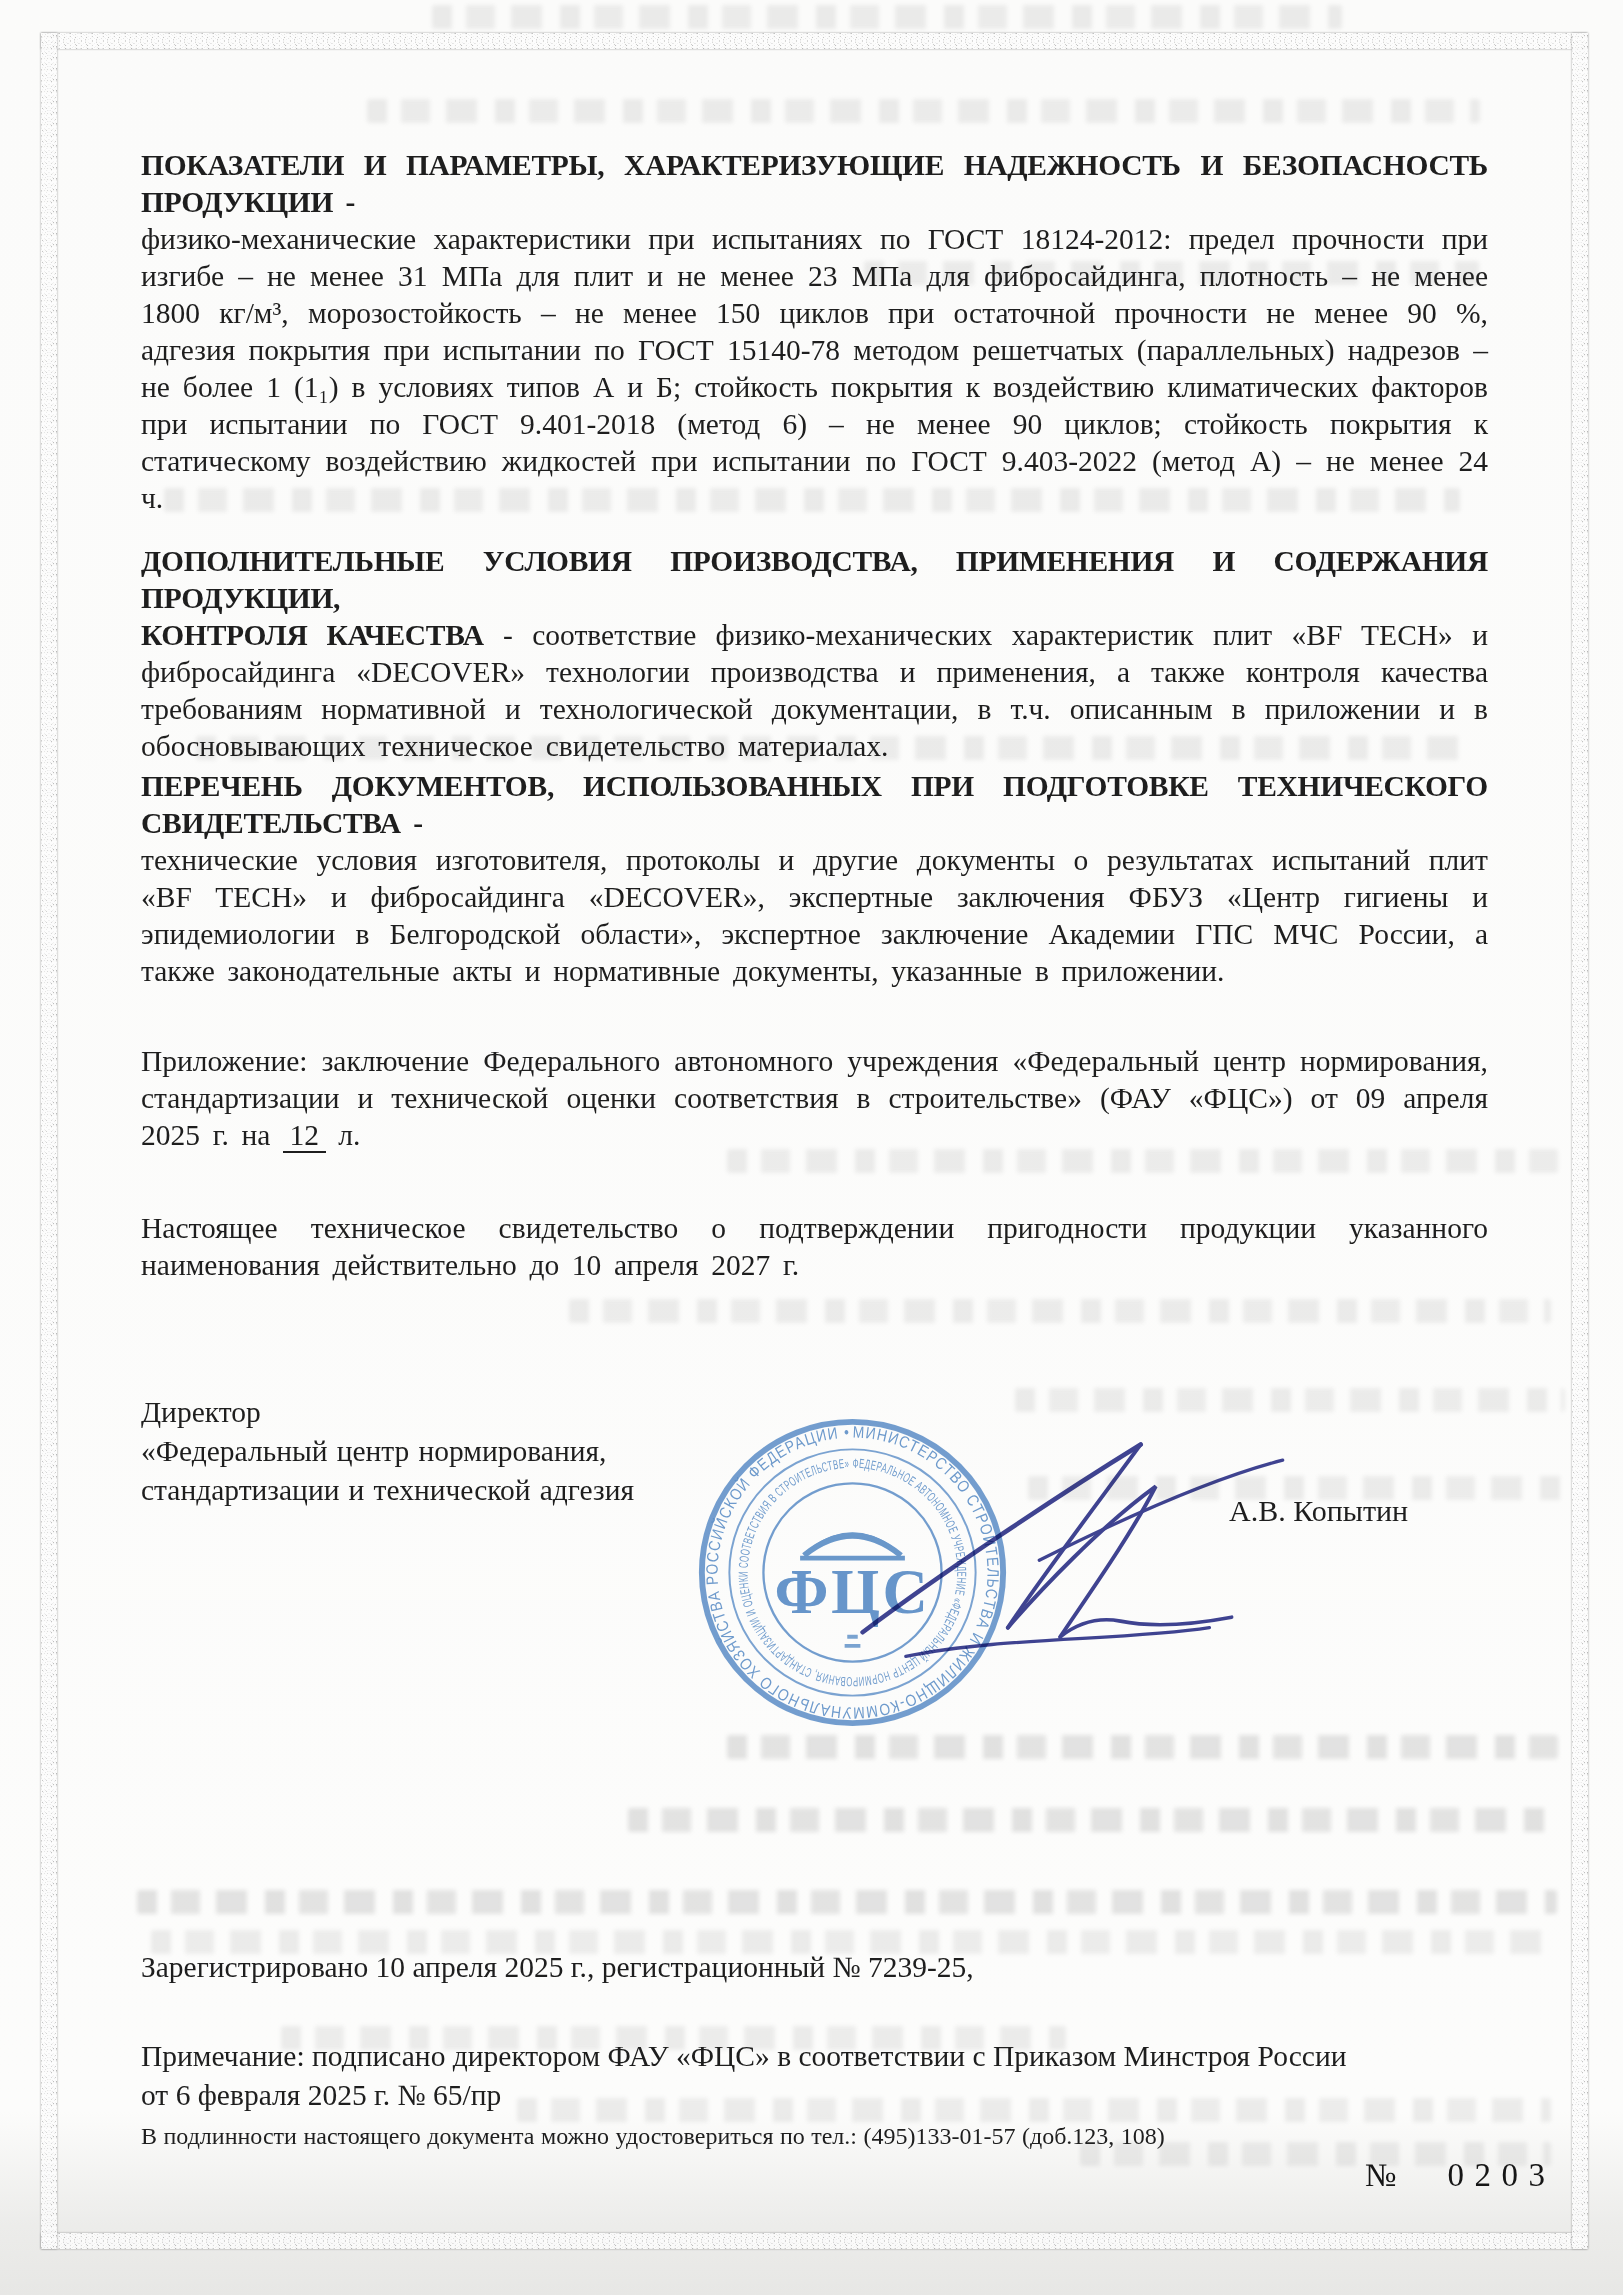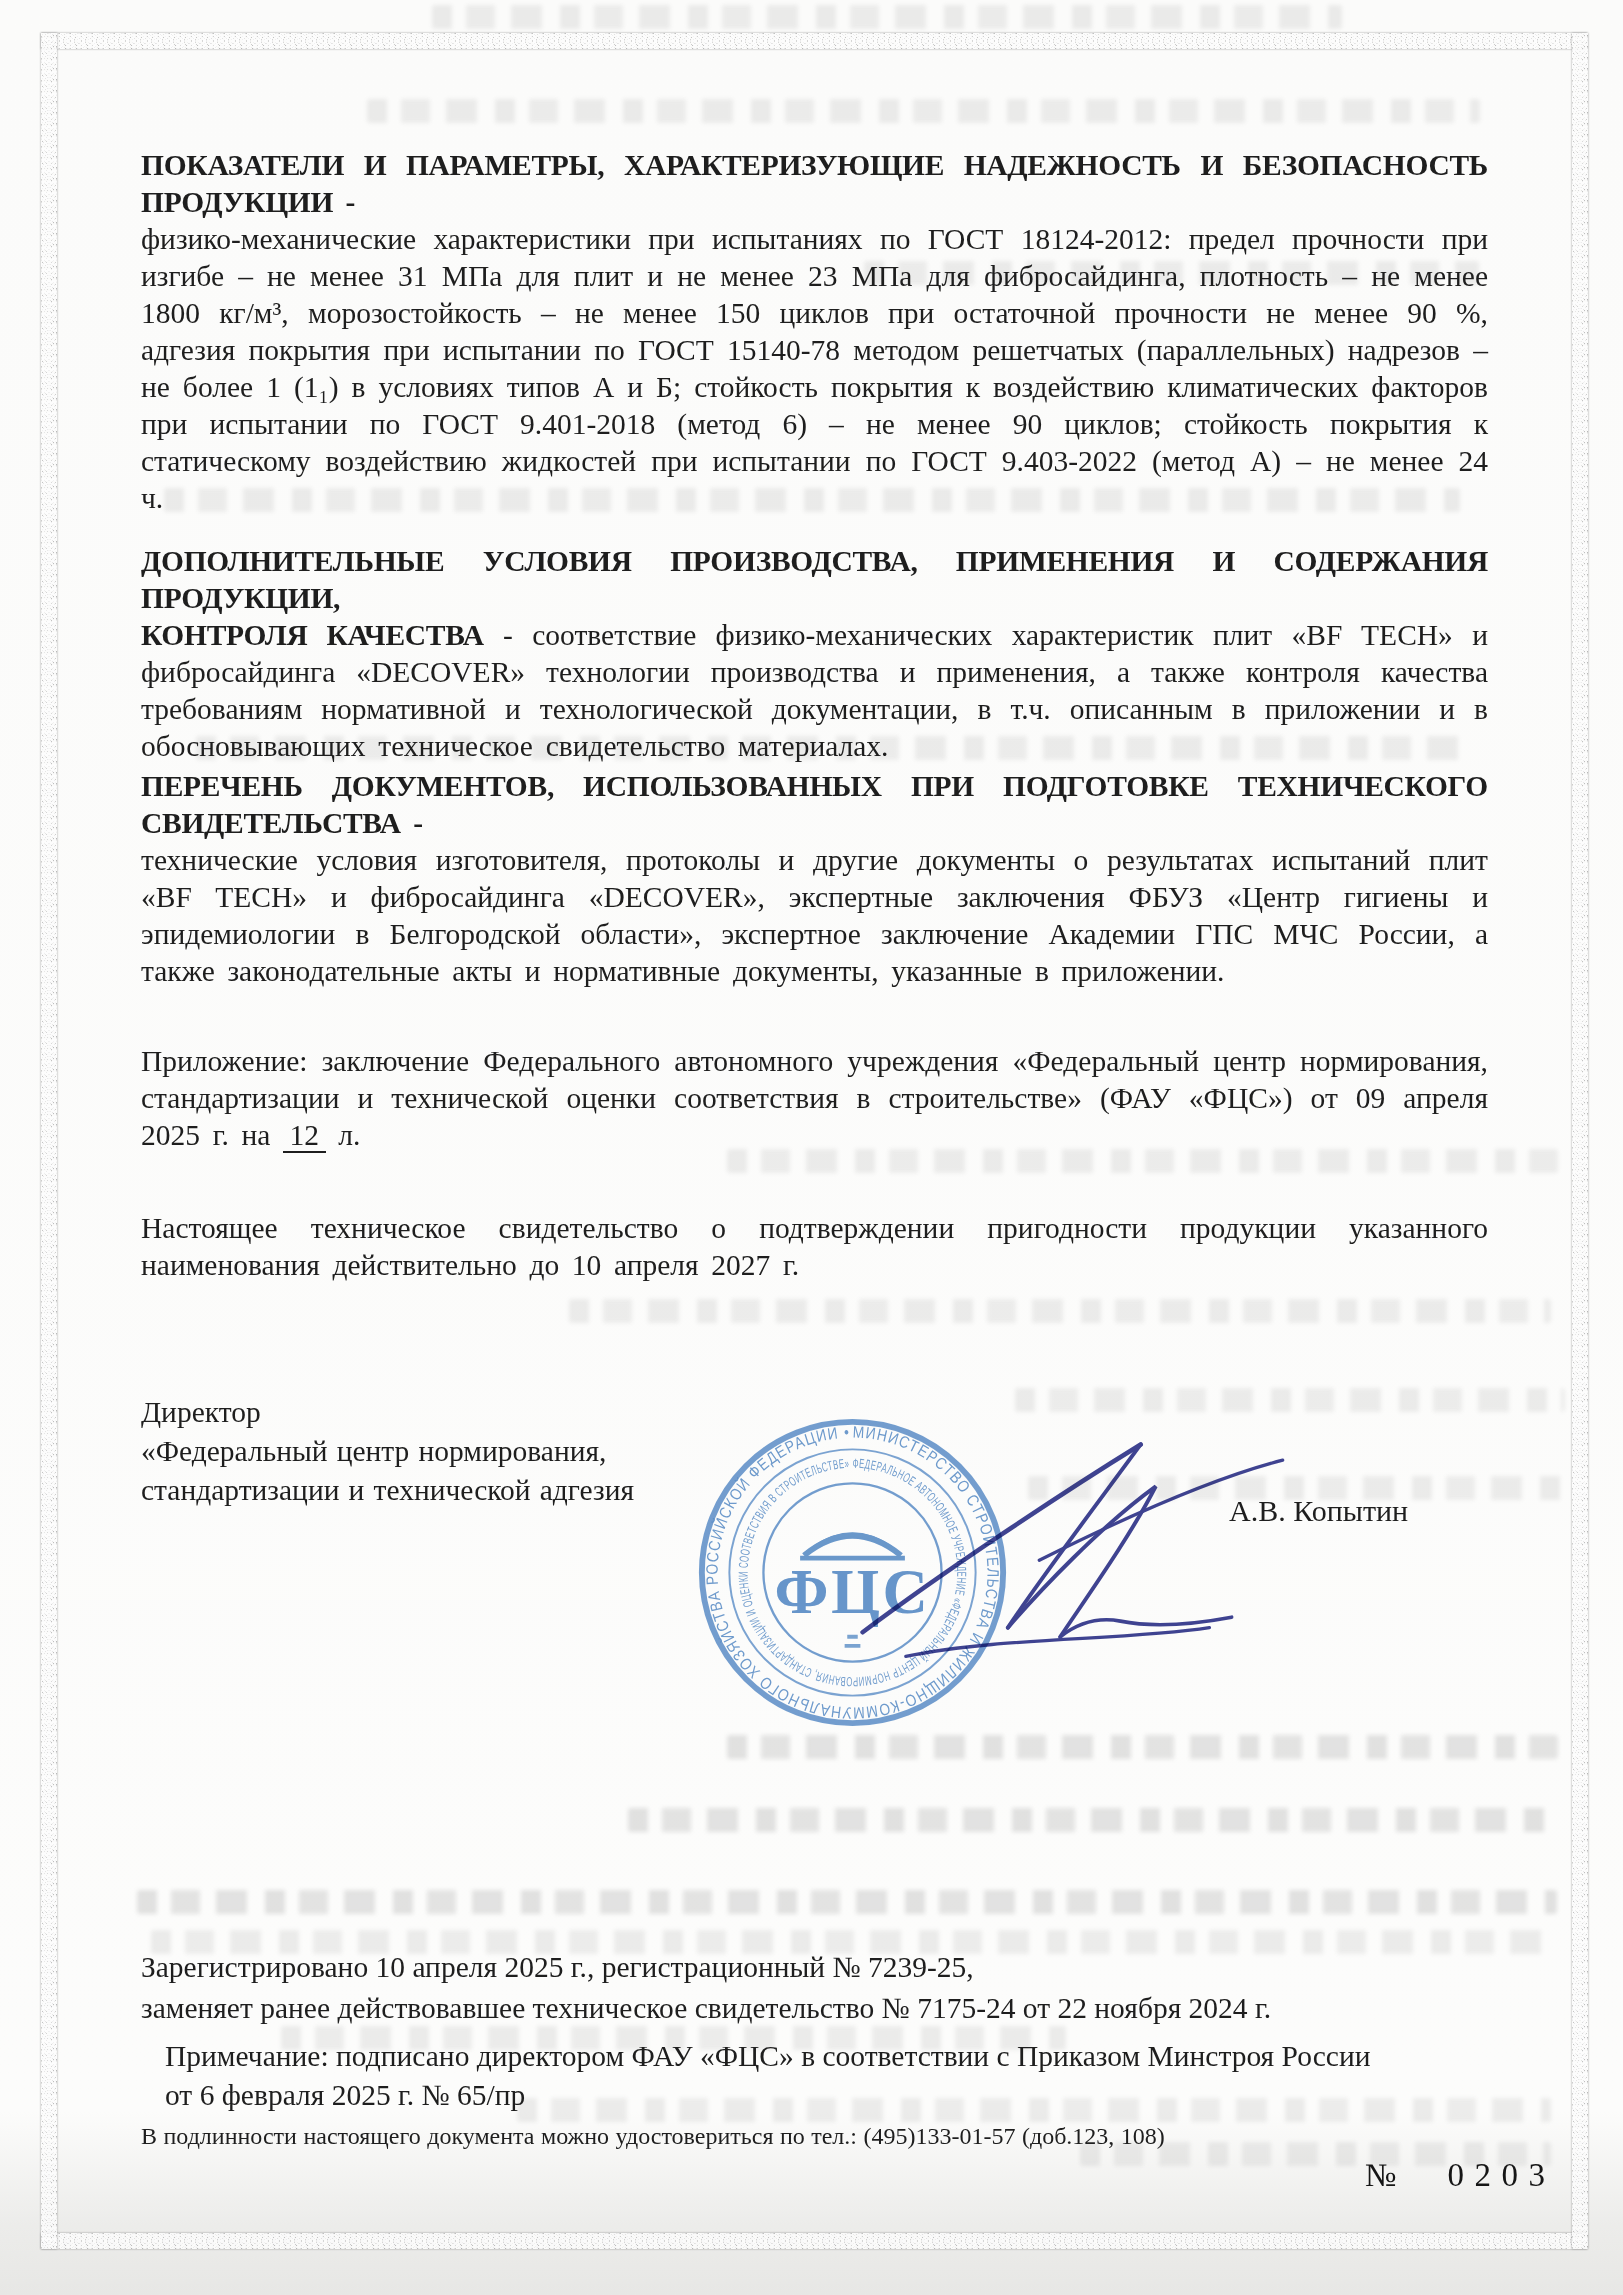--- a/index.html
+++ b/index.html
@@ -21,21 +21,21 @@
   .gb-top{top:33px;} .gb-bottom{top:2233px;}
   .gb-left{left:41px;} .gb-right{left:1572px;}
   
   .block{position:absolute;left:141px;width:1347px;font-size:29.5px;line-height:37px;
     text-align:justify;word-spacing:.18em;}
   .bold{font-weight:bold;letter-spacing:-0.3px;}
   .headline{display:block;font-weight:bold;letter-spacing:-0.3px;}
   .dir{position:absolute;left:141px;top:1393px;width:687px;font-size:29.5px;line-height:39px;text-align:left;word-spacing:.06em;}
   .name{position:absolute;left:1229px;top:1494px;font-size:30px;white-space:nowrap;}
   .reg{position:absolute;left:141px;top:1947px;width:1361px;font-size:29.5px;line-height:41px;text-align:left;}
-  .note{position:absolute;left:141px;top:2037px;width:1361px;font-size:29.5px;line-height:39px;text-align:left;margin-left:24px;}
+  .note{position:absolute;left:141px;top:2037px;width:1361px;font-size:29.5px;line-height:39px;text-align:left;}
   .phone{position:absolute;left:141px;top:2123px;width:1361px;font-size:24px;text-align:left;word-spacing:.02em;}
   .serial{position:absolute;left:1365px;top:2157px;font-size:33px;display:flex;gap:51px;color:#161616;}
   .serial .digits{letter-spacing:10.5px;}
   .sheets{padding:0 6.5px;border-bottom:2.6px solid #1e1e1e;margin-top:41px;}
   
   .bleed{position:absolute;height:23.6px;filter:blur(2px);opacity:.5;border-radius:3.3px;
     background:repeating-linear-gradient(90deg,
       rgba(125,125,125,.42) 0 19.6px, rgba(125,125,125,0) 19.6px 34px,
       rgba(110,110,110,.34) 34px 63px, rgba(110,110,110,0) 63px 79px,
       rgba(125,125,125,.40) 79px 110px, rgba(125,125,125,0) 110px 128px);}
@@ -126,21 +126,20 @@
     <path d="M 30 315 C 150 225 330 105 455 28" stroke-width="7"></path>
     <path d="M 455 28 C 395 110 300 235 252 308" stroke-width="6"></path>
     <path d="M 252 308 C 300 252 395 152 478 92 C 438 170 372 262 332 322" stroke-width="6"></path>
     <path d="M 332 322 C 360 300 392 292 424 298 C 474 308 530 304 594 292" stroke-width="5.5"></path>
     <path d="M 300 205 C 430 140 570 78 672 52" stroke-width="5"></path>
     <path d="M 96 352 C 240 322 430 328 560 308" stroke-width="5"></path>
   </svg>
 
   <div class="reg">
     <div>Зарегистрировано 10 апреля 2025 г.,  регистрационный   № 7239-25,</div>
-    <div>заменяет ранее действовавшее техническое свидетельство № 7175-24 от 22 ноября 2024 г.</div>
   </div>
 
   <div class="note">
     <div>Примечание: подписано директором ФАУ «ФЦС» в соответствии с Приказом Минстроя России</div>
     <div>от 6 февраля 2025 г. № 65/пр</div>
   </div>
 
   <div class="phone">В подлинности настоящего документа можно удостовериться по тел.: (495)133-01-57 (доб.123, 108)</div>
 
   <div class="serial">

